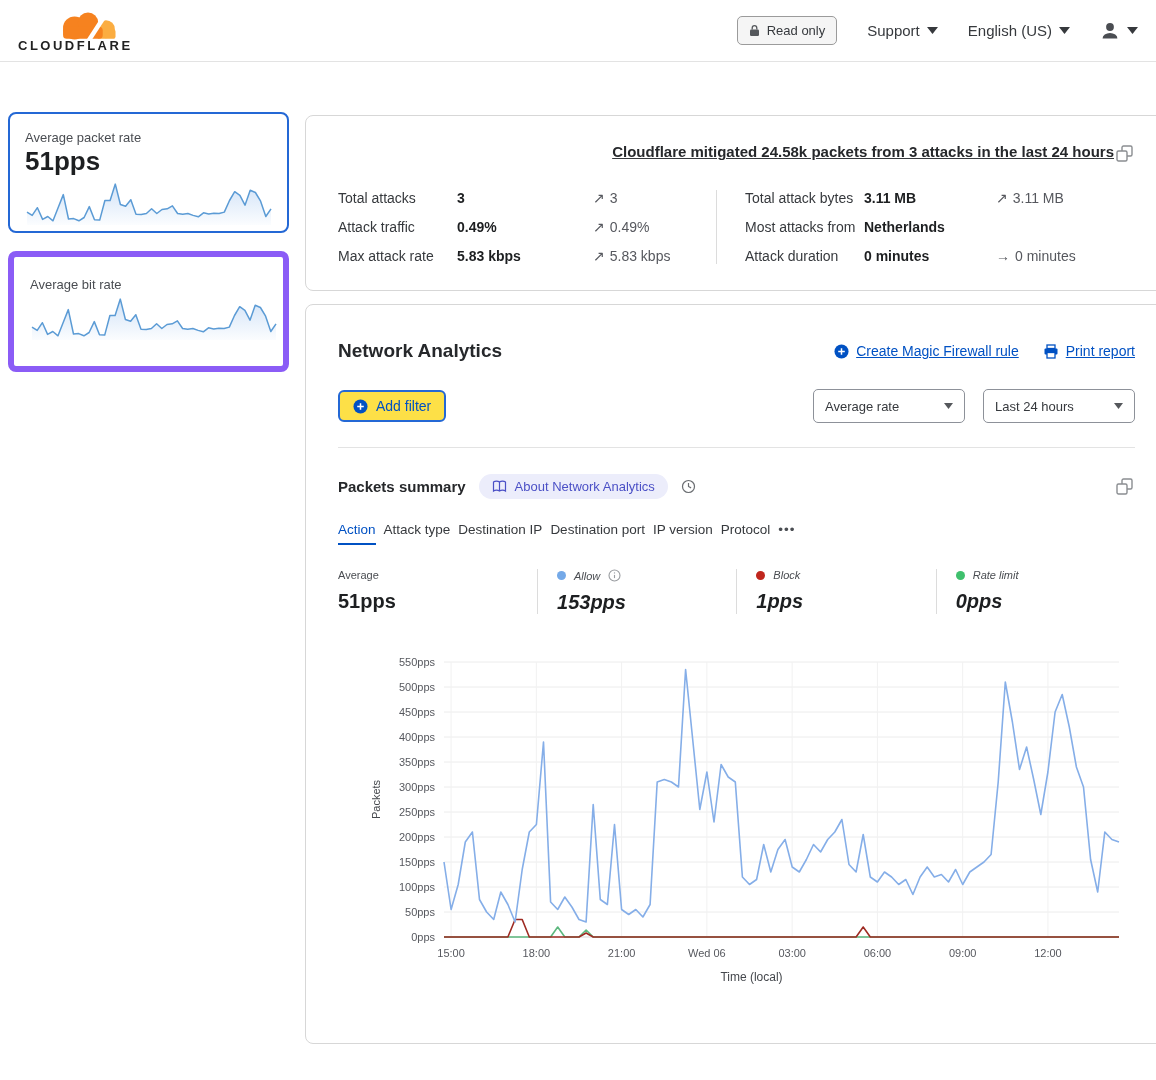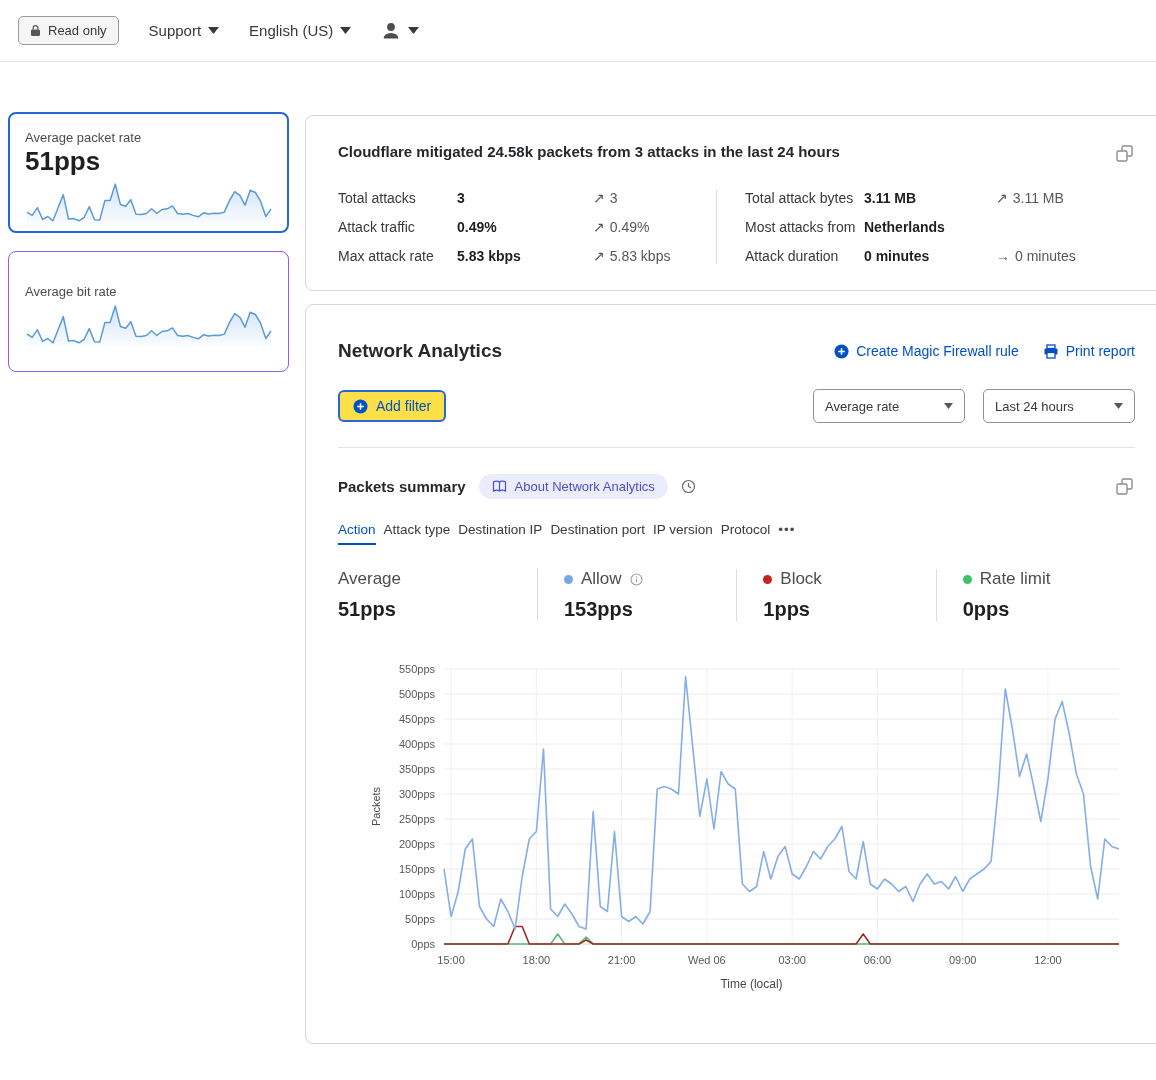--- a/index.html
+++ b/index.html
@@ -17,50 +17,50 @@
   .logo-text { font-size:13px; font-weight:700; letter-spacing:2.5px; color:#222; }
   .hdr-right { display:flex; align-items:center; gap:30px; }
   .readonly-badge { display:flex; align-items:center; gap:7px; background:#f5f5f5;
       border:1px solid #9b9b9b; border-radius:5px; padding:6px 11px; font-size:13px; color:#36393d; }
   .hdr-item { display:flex; align-items:center; gap:7px; font-size:15px; color:#36393d; cursor:pointer; }
   
   .content { display:flex; align-items:flex-start; padding-left:8px; }
   .left-col { width:281px; flex:none; margin-top:50px; margin-right:16px; }
   .main-col { flex:1; min-width:0; margin-top:53px; margin-right:-10px; }
   
-  .side-card { border:1px solid #8b5cf6; border-radius:8px; background:#fff; height:121px;
-               padding:32px 16px 8px; margin-bottom:18px; cursor:pointer; }
+  .side-card { border:6px solid #8b5cf6; border-radius:8px; background:#fff; height:121px;
+               padding:20px 16px 8px; margin-bottom:18px; cursor:pointer; }
   .side-card.selected { border:2px solid #2468d5; padding:16px 15px 7px; }
   .side-card .t { font-size:13px; color:#4a4d52; }
   .side-card .v { font-size:26px; font-weight:700; color:#1d1f21; margin-top:1px; }
   .spark { display:block; margin-top:2px; }
   
   .summary-card { border:1px solid #d7d7d7; border-radius:8px; padding:27px 30px 26px 32px; background:#fff; }
-  .summary-title-row { display:flex; justify-content:space-between; align-items:flex-start; }
+  .summary-title-row { display:flex; justify-content:flex-end; align-items:flex-start;text-decoration:underline; }
   .summary-title { font-size:15px; font-weight:700; color:#26282b; }
   .icon-btn { background:none; border:none; padding:2px; cursor:pointer; line-height:0; }
   .stats-wrap { display:flex; margin-top:26px; }
   .stats-left { width:378px; flex:none; }
   .stats-right { flex:1; border-left:1px solid #dcdcdc; padding-left:28px; }
   .stats-grid { display:grid; grid-template-columns:119px 136px 1fr; row-gap:13px;
                 font-size:14px; align-items:start; }
   .stats-right .stats-grid { grid-template-columns:119px 132px 1fr; }
   .stat-label { color:#36393d; padding-right:8px; }
   .stat-value { font-weight:700; color:#1d1f21; }
   .stat-trend { color:#56585e; display:flex; gap:5px; }
   .trend-arrow { color:#56585e; }
   
   .analytics-card { border:1px solid #d7d7d7; border-radius:8px; margin-top:13px; background:#fff;
                     height:740px; }
   .analytics-head { padding:35px 30px 0 32px; }
   .head-row1 { display:flex; justify-content:space-between; align-items:center; }
   .section-title { font-size:19px; font-weight:600; color:#26282b; }
   .links { display:flex; gap:24px; }
   .link { display:flex; align-items:center; gap:7px; color:#0051c3; font-size:14px;
-          background:none; border:none; cursor:pointer; padding:0; font-family:inherit; }
+          background:none; border:none; cursor:pointer; padding:0; font-family:inherit;text-decoration:underline; }
   .head-row2 { display:flex; justify-content:space-between; align-items:center; margin-top:27px; }
   .add-filter { display:flex; align-items:center; gap:8px; border:2px solid #2468d5; color:#0051c3;
                 background:#fde047; border-radius:6px; padding:6px 13px; font-size:14px; cursor:pointer;
                 font-family:inherit; }
   .dropdowns { display:flex; gap:18px;border-radius:6px; }
   .dropdown { width:152px; height:34px; border:1px solid #8d9199; border-radius:5px; background:#fff;
               display:flex; align-items:center; justify-content:space-between; padding:0 11px;
               font-size:13px; color:#36393d; cursor:pointer; }
   .rule { border:none; border-top:1px solid #e3e3e3; margin:24px 0 0; }
   
@@ -70,31 +70,42 @@
   .badge { display:flex; align-items:center; gap:8px; background:#ecedfb; color:#4b50c6;
            font-size:13px; padding:5px 13px; border-radius:14px; cursor:pointer; border:none;
            font-family:inherit; }
   .spacer { margin-left:auto; }
   .tabs { display:flex; gap:8px; margin-top:23px; font-size:13.5px; color:#36393d; }
   .tab { padding-bottom:6px; cursor:pointer; }
   .tab.active { color:#0051c3; border-bottom:2px solid #0051c3; }
   .tab.more { letter-spacing:1px; color:#4a4d52; }
   .stats-row { display:flex; margin-top:24px; }
   .stat-col { width:202px; }
-  .stat-col + .stat-col { border-left:1px solid #dcdcdc; padding-left:26px; }
-  .sc-label { font-size:17px; color:#4a4d52; display:flex; align-items:center; gap:8px;text-align:center; }
+  .stat-col + .stat-col { border-left:1px solid #dcdcdc; padding-left:19px;font-style:italic; }
+  .sc-label { font-size:11px; color:#4a4d52; display:flex; align-items:center; gap:8px;text-align:center; }
   .dot { width:9px; height:9px; border-radius:50%; display:inline-block; }
   .sc-value { font-size:20px; font-weight:700; color:#1d1f21; margin-top:9px; }
   .chart-wrap { margin:34px 0 0 28px; }
   text { font-family:"Liberation Sans", sans-serif; }
 </style>
 </head>
 <body>
 
 <div class="header">
+  <div class="logo">
+    <svg class="logo-cloud" width="64" height="36" viewBox="0 0 100 56">
+      <circle cx="78" cy="33" r="14" fill="#fbad41"></circle>
+      <rect x="64" y="33" width="29" height="15" rx="4" fill="#fbad41"></rect>
+      <circle cx="29" cy="31" r="18" fill="#f6821f"></circle>
+      <circle cx="50" cy="23" r="16" fill="#f6821f"></circle>
+      <rect x="11" y="29" width="62" height="19" rx="6" fill="#f6821f"></rect>
+      <rect x="59" y="10" width="7" height="46" fill="#fff" transform="rotate(33 62 33)"></rect>
+    </svg>
+    <span class="logo-text">CLOUDFLARE</span>
+  </div>
   <div class="hdr-right">
     <div class="readonly-badge">
       <span style="line-height:0">
         <svg width="11" height="13" viewBox="0 0 11 13">
             <rect x="1" y="5.5" width="9" height="6.5" rx="1.2" fill="#55585c"></rect>
             <path d="M3.2 5.5 V4 a2.3 2.3 0 0 1 4.6 0 V5.5" stroke="#55585c" fill="none" stroke-width="1.3"></path>
           </svg>
       </span>
       <span>Read only</span>
     </div>

